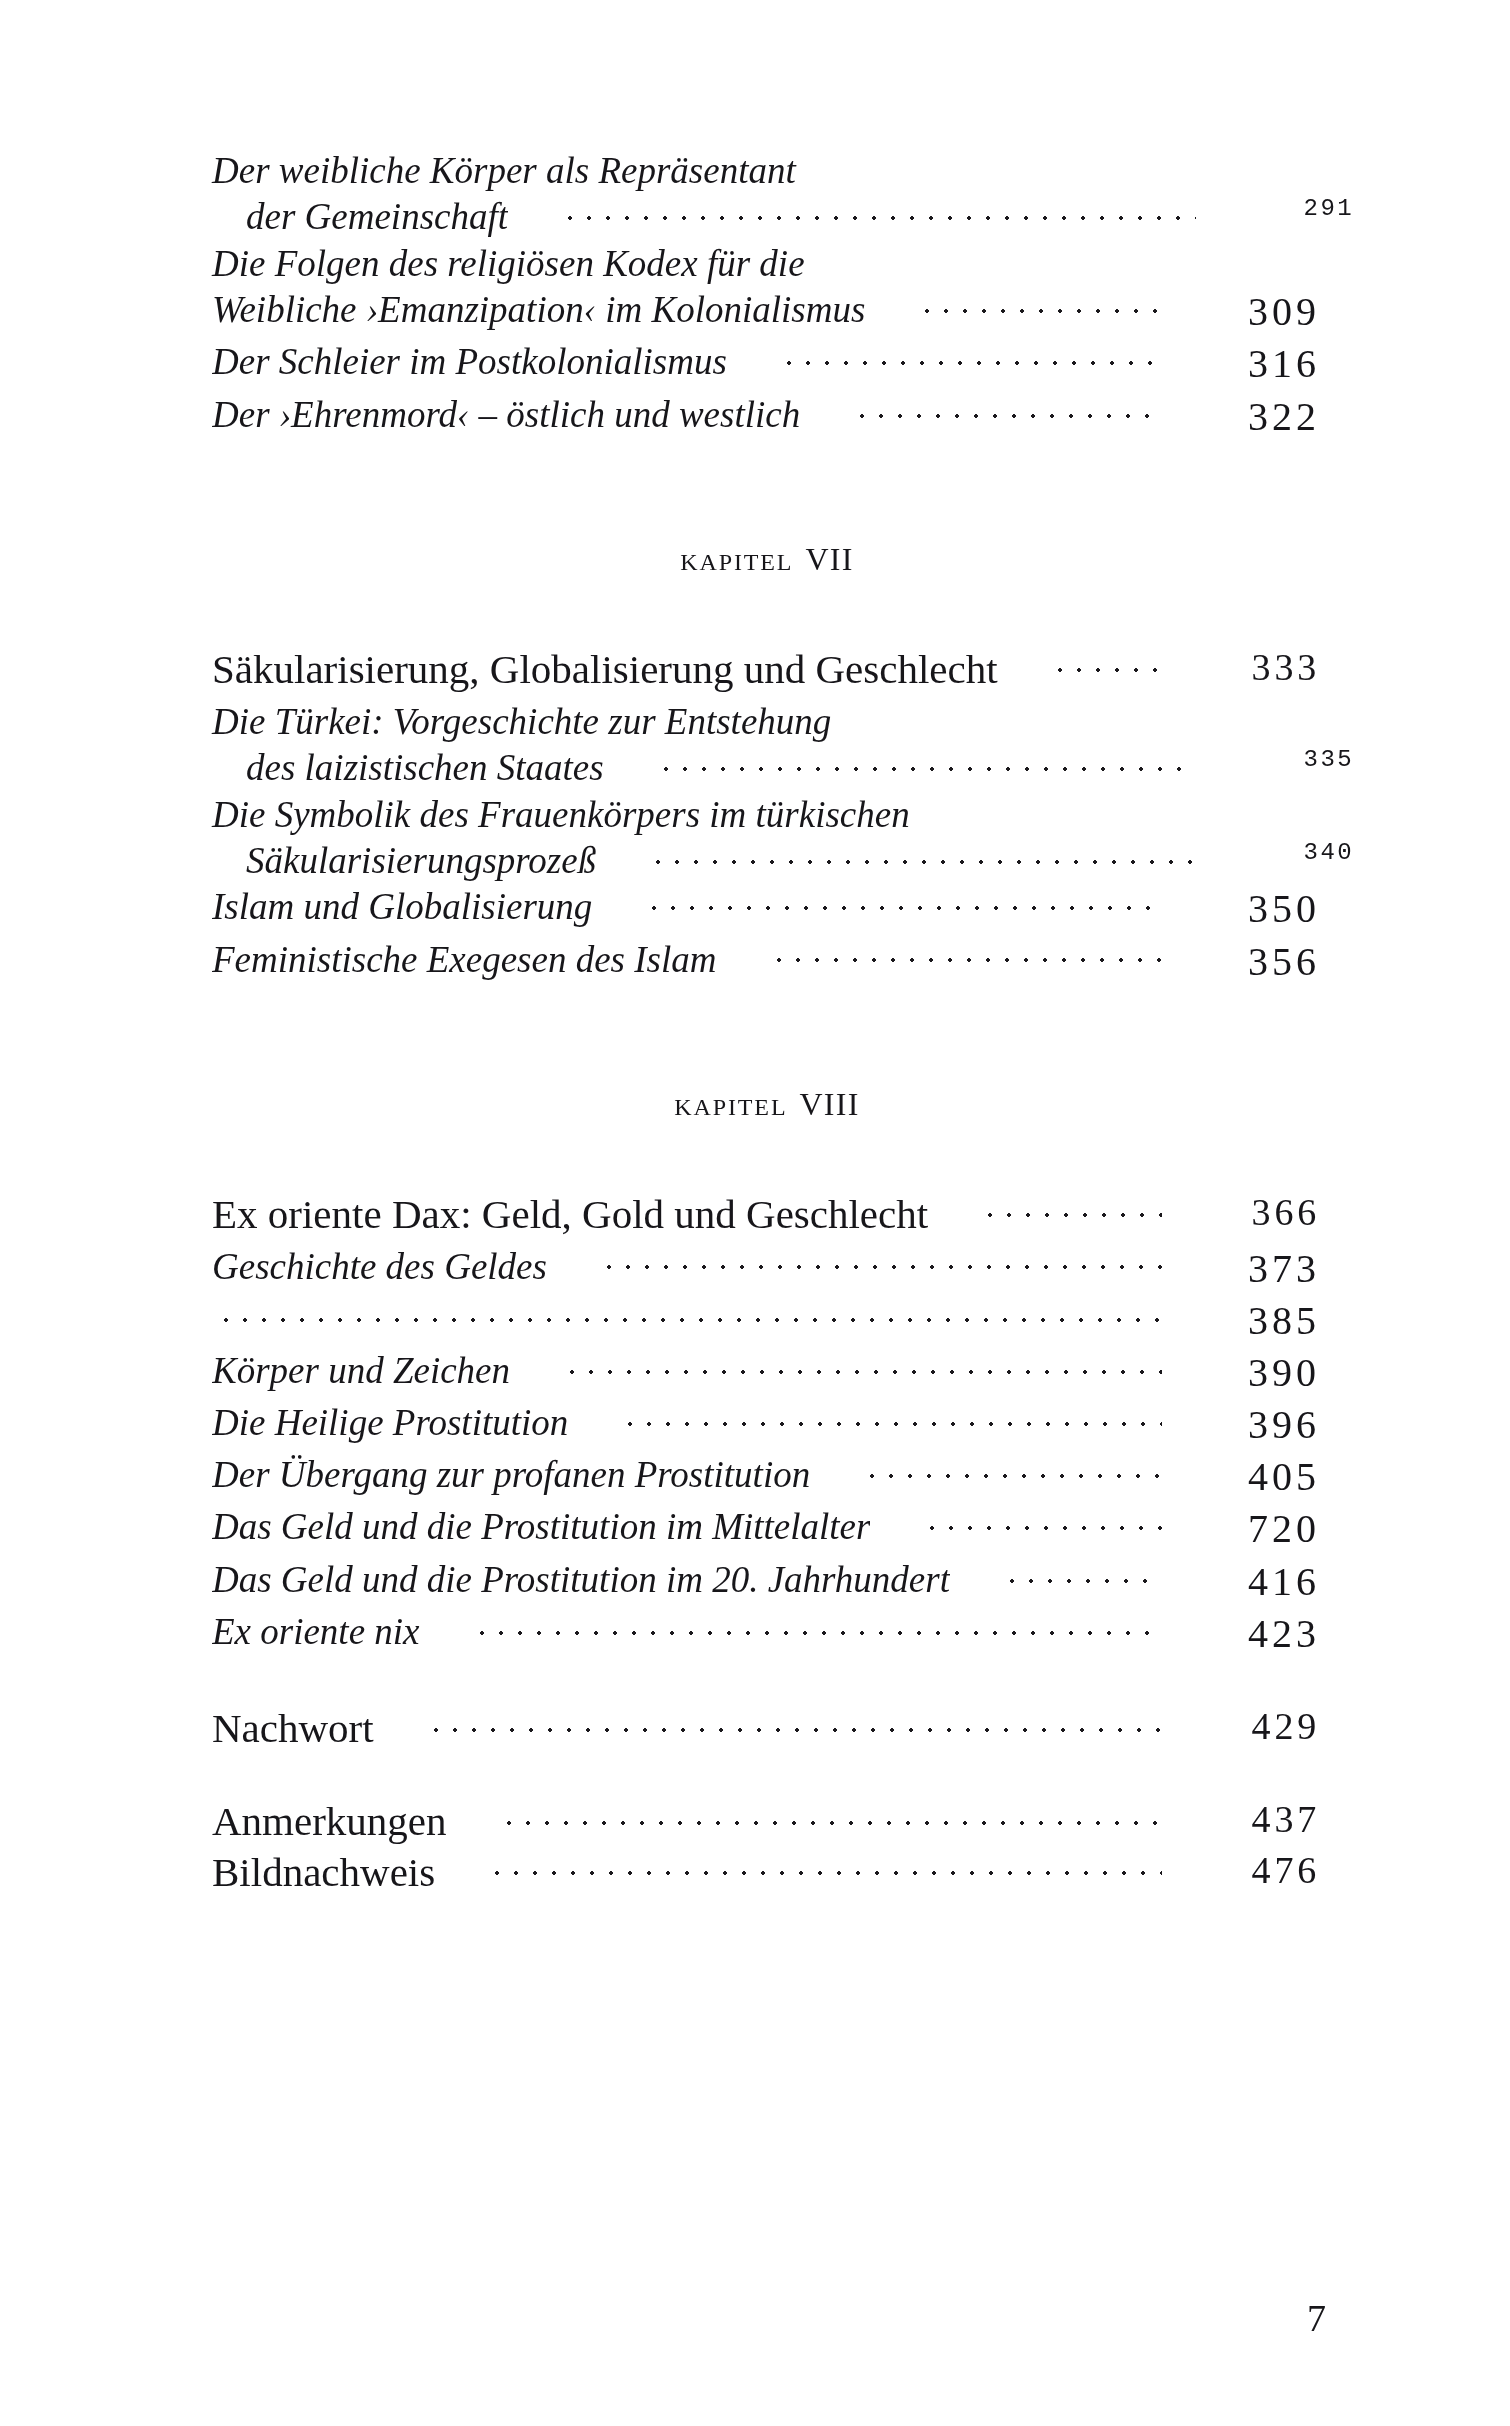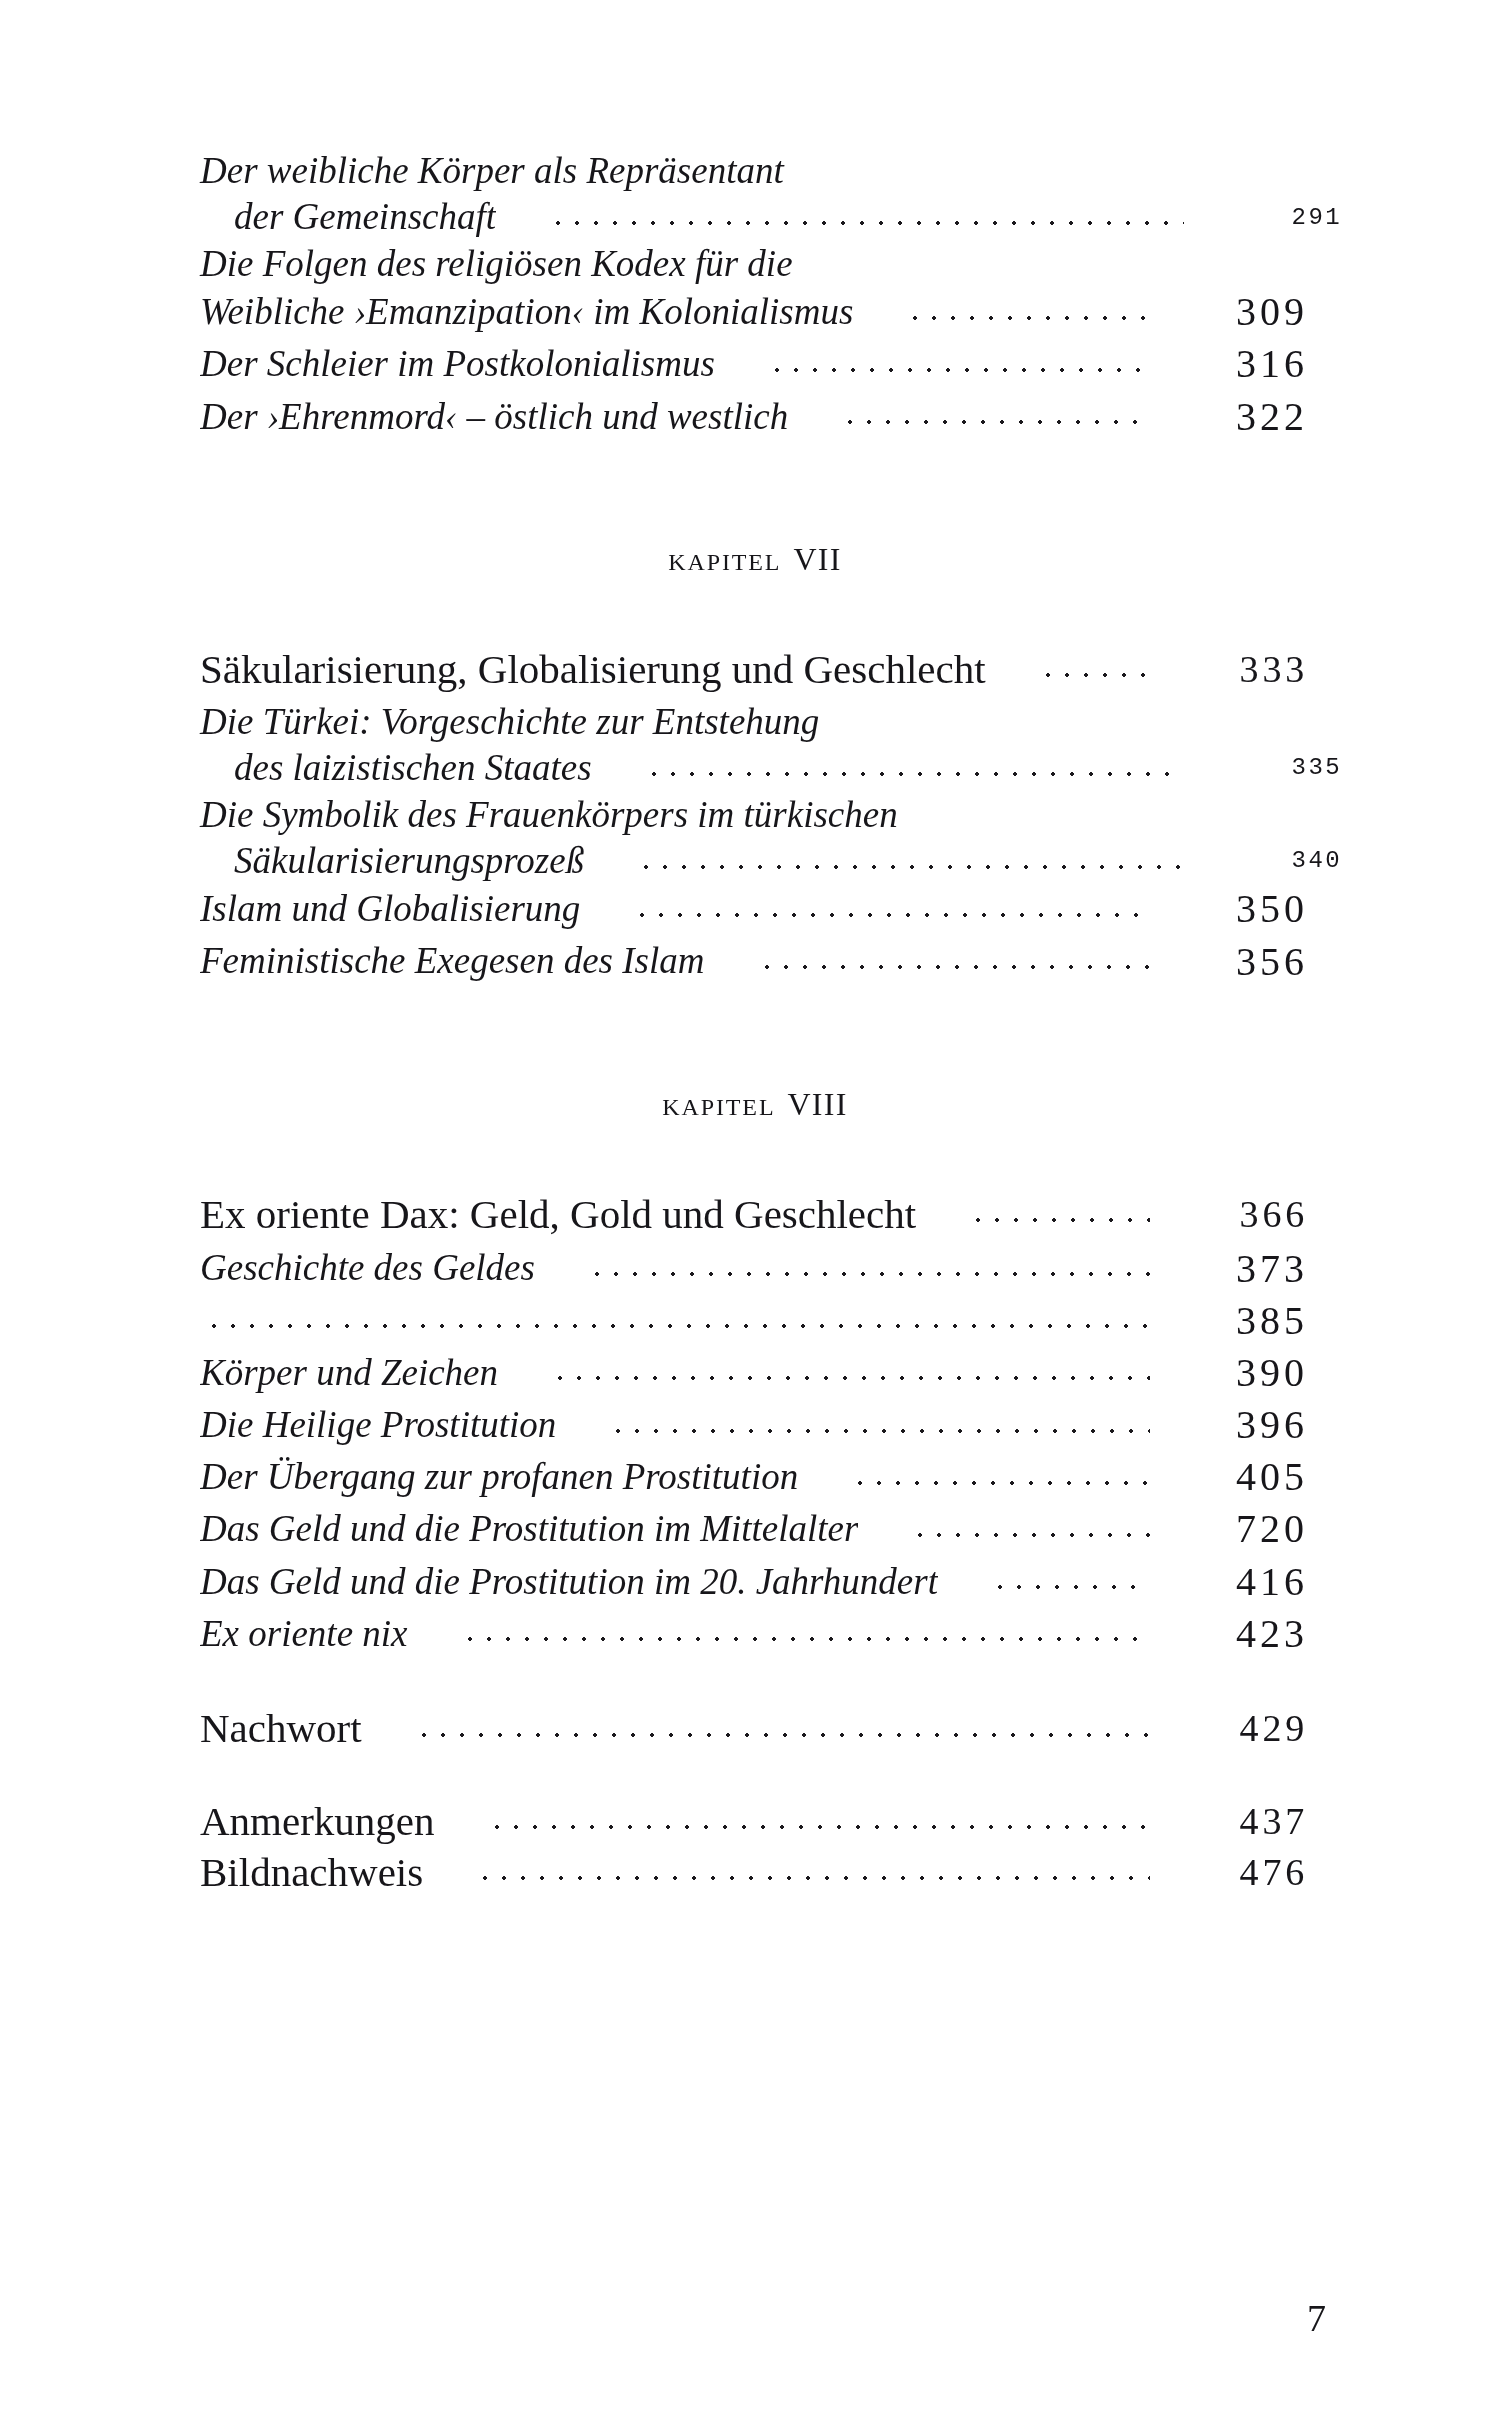--- a/index.html
+++ b/index.html
@@ -13,29 +13,29 @@
     height: 2426px;
     background: #ffffff;
     font-family: "Liberation Serif", "DejaVu Serif", serif;
     color: #17161a;
     overflow: hidden;
     box-sizing: border-box;
   }
 
   .content {
     position: absolute;
-    left: 200px;
+    left: 212px;
     top: 148px;
     width: 1110px;
   }
 
   
   .toc-row {
     display: flex;
-    align-items: center;
+    align-items: flex-start;
     width: 100%;
     white-space: nowrap;
     gap: 48px;
   }
   .toc-title {
     flex: 0 1 auto;
     overflow: hidden;
     text-overflow: clip;
   }
   .leader {

